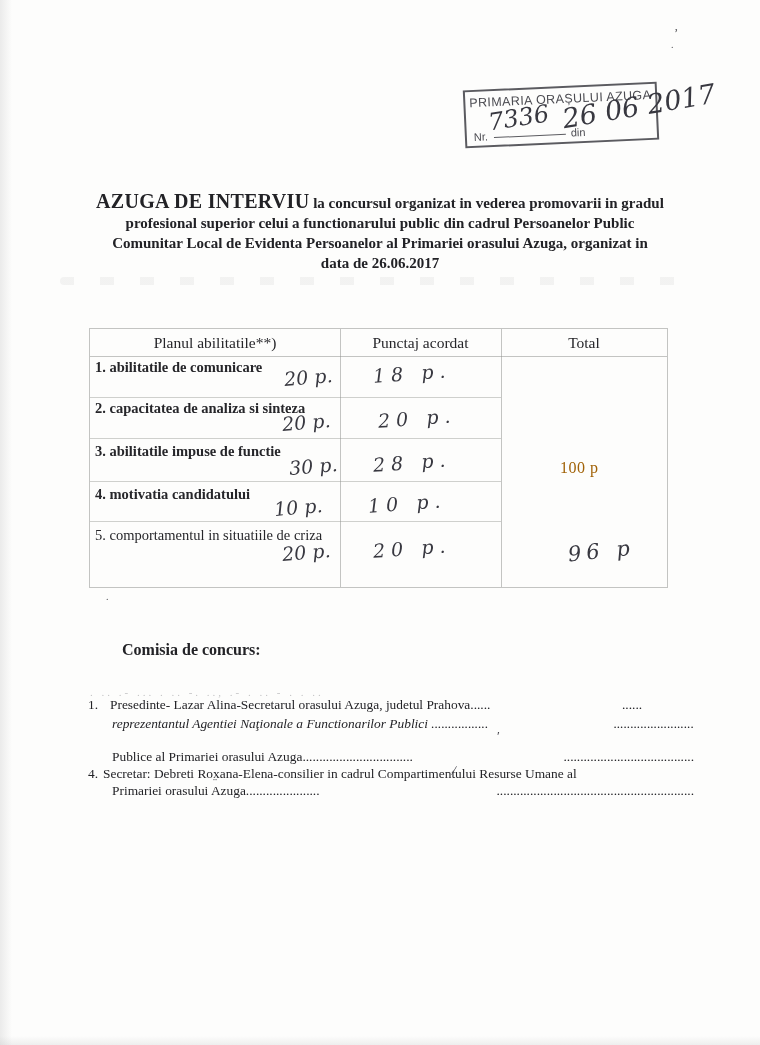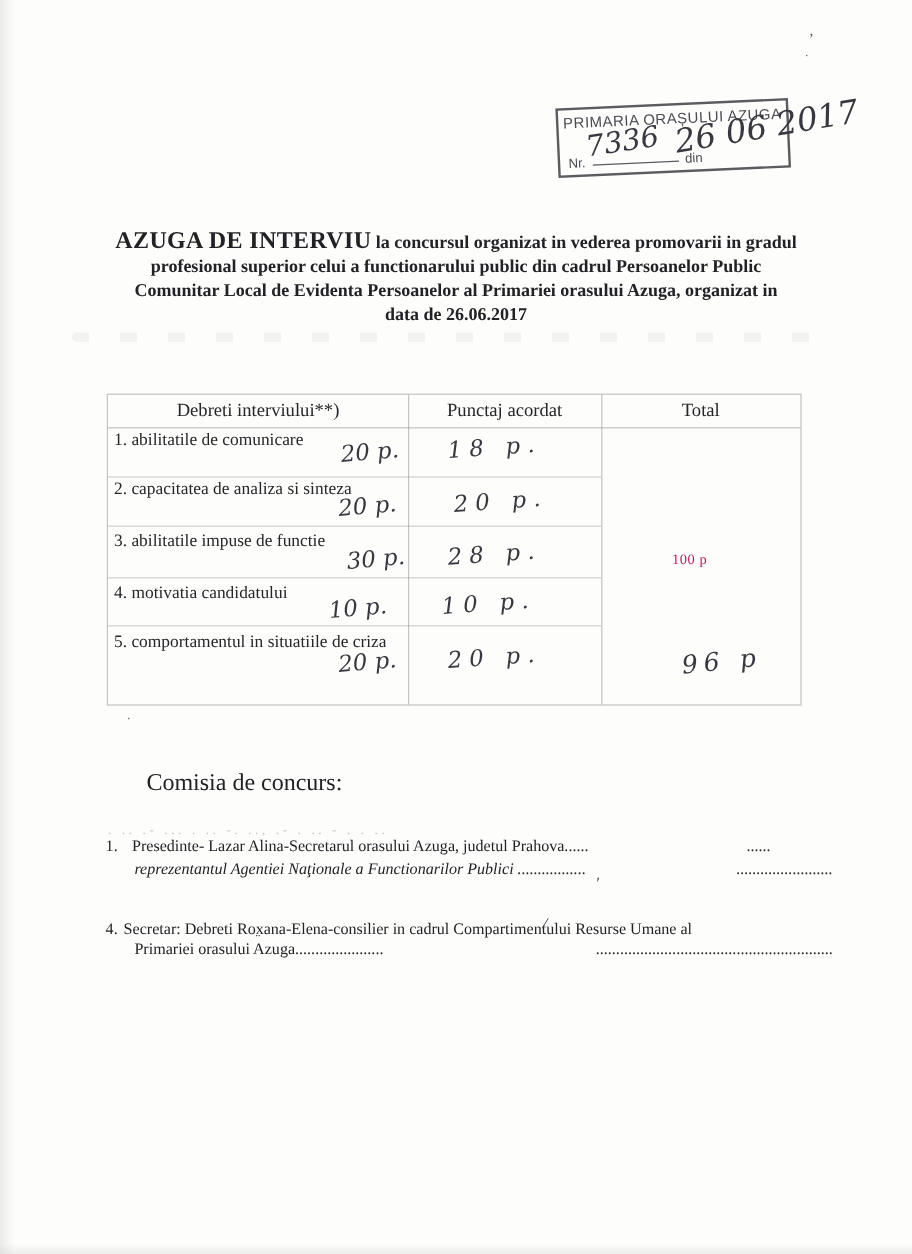--- a/index.html
+++ b/index.html
@@ -41,26 +41,26 @@
   .title .lead{font-size:20px;letter-spacing:.3px;}
 
   
   .tbl{position:absolute;left:89px;top:328px;width:577px;height:258px;
     border:1px solid rgba(148,150,146,.55);}
   .vline,.hline{position:absolute;background:rgba(148,150,146,.55);}
   .vline{width:1px;height:100%;top:0;}
   .hline{height:1px;left:0;}
   .th{position:absolute;top:5px;font-size:15.5px;text-align:center;color:#26262a;}
   .rowlabel{position:absolute;left:5px;font-size:14.5px;color:#26262a;}
-  .nowrap{white-space:nowrap;}
+  .nowrap{white-space:nowrap;font-weight:bold;}
   .hw-pts{font-size:19px;}
-  .total-printed{position:absolute;font-size:12px;letter-spacing:.5px;color:#be185d;}
+  .total-printed{position:absolute;font-size:16px;letter-spacing:.5px;color:#a16207;}
 
   
-  .com-heading{position:absolute;left:122px;top:641px;font-size:20px;font-weight:normal;color:#222226;}
+  .com-heading{position:absolute;left:122px;top:641px;font-size:16px;font-weight:bold;color:#222226;}
   .com-line{position:absolute;left:88px;width:584px;font-size:13.4px;line-height:15px;color:#232327;white-space:nowrap;}
   .com-num{display:inline-block;width:22px;}
   .com-num-tight{display:inline-block;width:15px;}
   .com-indent{padding-left:24px;}
   .trail{position:absolute;top:0;}
   .erased{position:absolute;left:90px;top:686px;width:560px;opacity:.32;
     font-size:11px;letter-spacing:3px;color:#4a4a50;overflow:hidden;white-space:nowrap;}
   .artifact{position:absolute;color:#3a3a42;}
 </style>
 </head>
@@ -94,21 +94,21 @@
 
   <div class="tbl">
     <div class="vline" style="left:250px;"></div>
     <div class="vline" style="left:411px;"></div>
     <div class="hline" style="top:27px;width:577px;"></div>
     <div class="hline" style="top:68px;width:411px;opacity:.8;"></div>
     <div class="hline" style="top:109px;width:411px;opacity:.8;"></div>
     <div class="hline" style="top:152px;width:411px;opacity:.8;"></div>
     <div class="hline" style="top:192px;width:411px;opacity:.8;"></div>
 
-    <div class="th" style="left:0;width:250px;">Debreti interviului**)</div>
+    <div class="th" style="left:0;width:250px;">Planul abilitatile**)</div>
     <div class="th" style="left:250px;width:161px;">Punctaj acordat</div>
     <div class="th" style="left:411px;width:166px;">Total</div>
 
     <div class="rowlabel nowrap" style="top:30px;">1. abilitatile de comunicare</div>
     <div class="rowlabel nowrap" style="top:71px;">2. capacitatea de analiza si sinteza</div>
     <div class="rowlabel nowrap" style="top:114px;">3. abilitatile impuse de functie</div>
     <div class="rowlabel nowrap" style="top:157px;">4. motivatia candidatului</div>
     <div class="rowlabel" style="top:198px;width:245px;">5. comportamentul in situatiile de criza</div>
 
     <span class="hw hw-pts" style="left:194px;top:39px;transform:rotate(-5deg);">20 p.</span>
@@ -134,20 +134,24 @@
     <span class="trail" style="left:534px;">......</span>
   </div>
 
   <div class="erased">.  .. .-   ...    . ..  -.  ..,  .-  .  ..  - .   . ..</div>
 
   <div class="com-line com-indent" style="top:716px;font-style:italic;">
     <span>reprezentantul Agentiei Naţionale a Functionarilor Publici .................</span>
     <span class="trail" style="right:2px;">........................</span>
   </div>
 
+  <div class="com-line com-indent" style="top:749px;">
+    <span>Publice al Primariei orasului Azuga.................................</span>
+    <span class="trail" style="right:2px;">.......................................</span>
+  </div>
 
   <div class="com-line" style="top:766px;">
     <span class="com-num-tight">4.</span><span>Secretar: Debreti Roxana-Elena-consilier in cadrul Compartimentului Resurse Umane al</span>
   </div>
   <div class="com-line com-indent" style="top:783px;">
     <span>Primariei orasului Azuga......................</span>
     <span class="trail" style="right:2px;">...........................................................</span>
   </div>
 
   <span class="artifact" style="left:497px;top:728px;font-size:13px;">ʹ</span>

